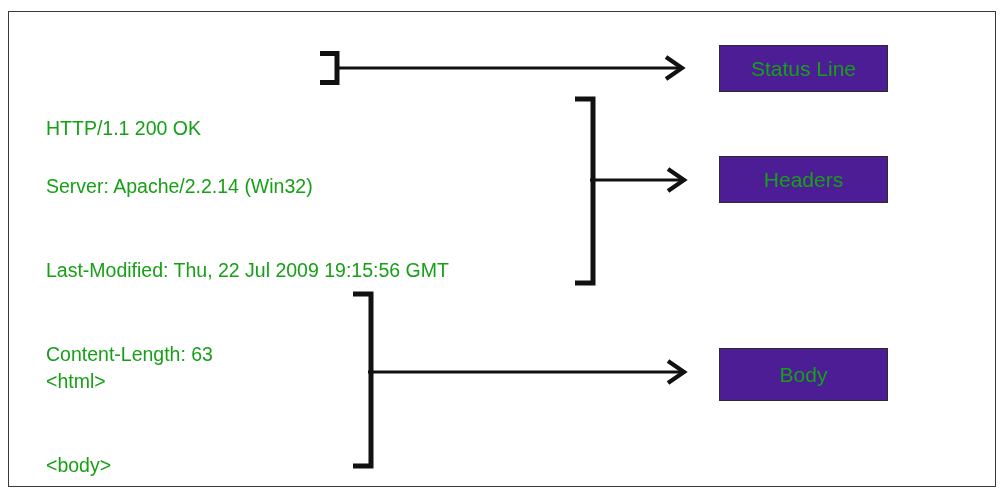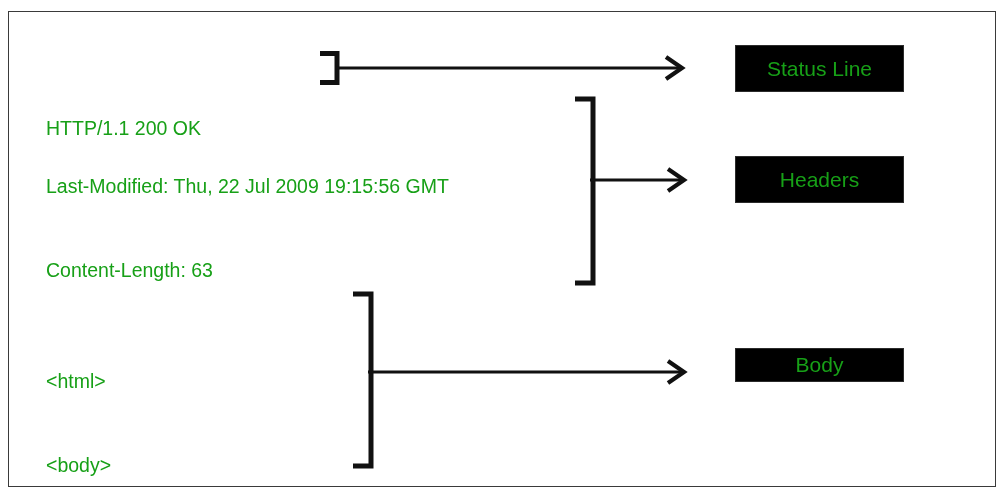--- a/index.html
+++ b/index.html
@@ -73,33 +73,32 @@
     overflow: visible;
   }
 
   
   .label-box {
     position: absolute;
     left: 719px;
     width: 169px;
     border: 1.5px solid #2b2b2b;
     box-sizing: border-box;
-    background: #000000;
+    background: #4c1d95;
     color: #17a017;
     font-family: "Liberation Sans", sans-serif;
     font-size: 21px;
     display: flex;
     align-items: center;
     justify-content: center;
     text-align: center;
-    margin-left: 16px;
   }
   #box-status { top: 45px;  height: 47px; }
   #box-headers{ top: 156px; height: 47px; text-align: center; }
-  #box-body   { top: 348px; height: 34px; }
+  #box-body   { top: 348px; height: 53px; }
 </style>
 </head>
 <body>
 
 <div id="canvas">
   <div id="frame"></div>
 
   <div class="msg-text" id="status-text">
     <span class="msg-line">HTTP/1.1 200 OK</span>
   </div>
@@ -115,20 +114,21 @@
       <line x1="0" y1="14" x2="344" y2="14" stroke="#111111" stroke-width="3.2"></line>
       <polyline points="330,3 346,14 330,25" fill="none" stroke="#111111" stroke-width="4.2" stroke-linecap="butt" stroke-linejoin="miter"></polyline>
     </svg>
   </div>
 
   <div class="label-box" id="box-status">
     <span>Status Line</span>
   </div>
 
   <div class="msg-text" id="headers-text">
+    <span class="msg-line">Server: Apache/2.2.14 (Win32)</span>
     <span class="msg-line">Last-Modified: Thu, 22 Jul 2009 19:15:56 GMT</span>
     <span class="msg-line">Content-Length: 63</span>
     
     
   </div>
 
   <div class="bracket" id="bracket-headers" style="left:572px; top:95px;">
     <svg width="26" height="192" viewBox="0 0 26 192">
       <path d="M 3 4 L 21 4 L 21 188 L 3 188" fill="none" stroke="#111111" stroke-width="5" stroke-linecap="butt" stroke-linejoin="miter"></path>
     </svg>

